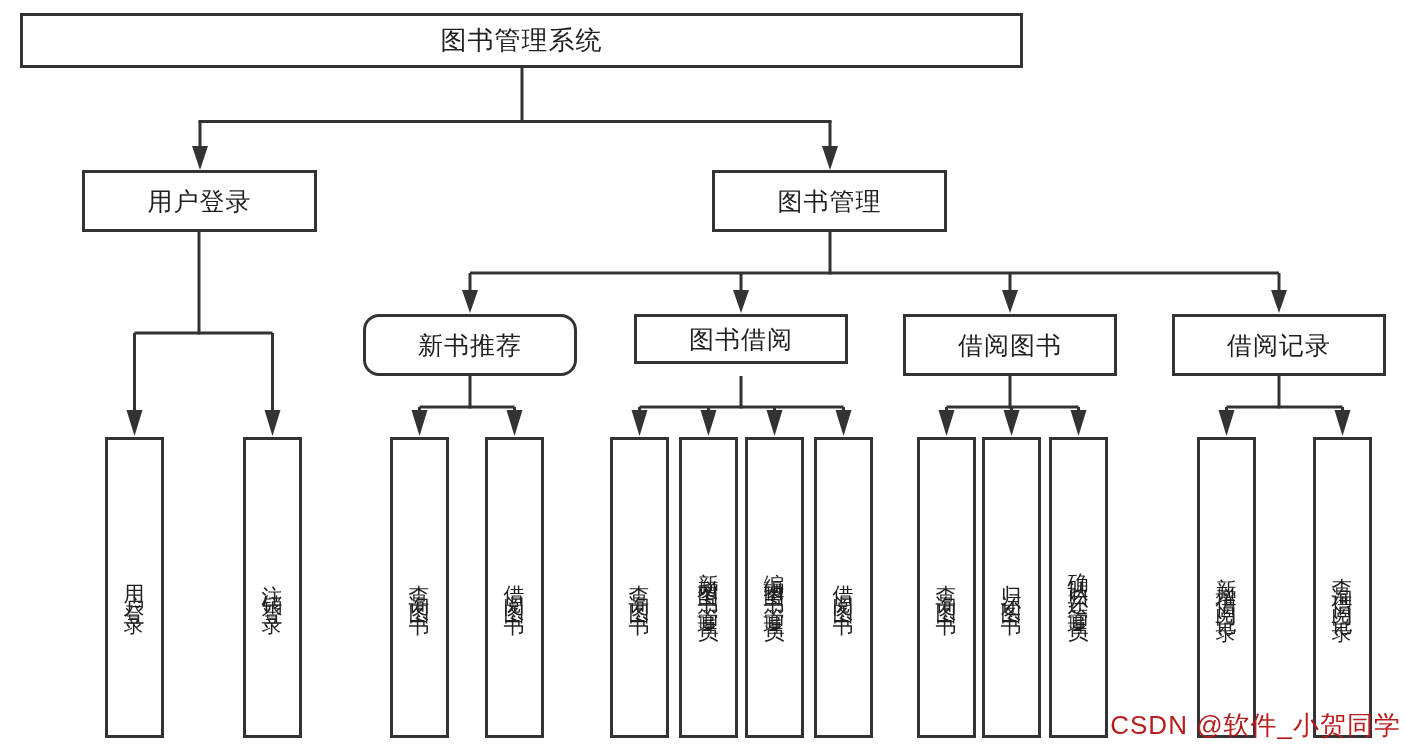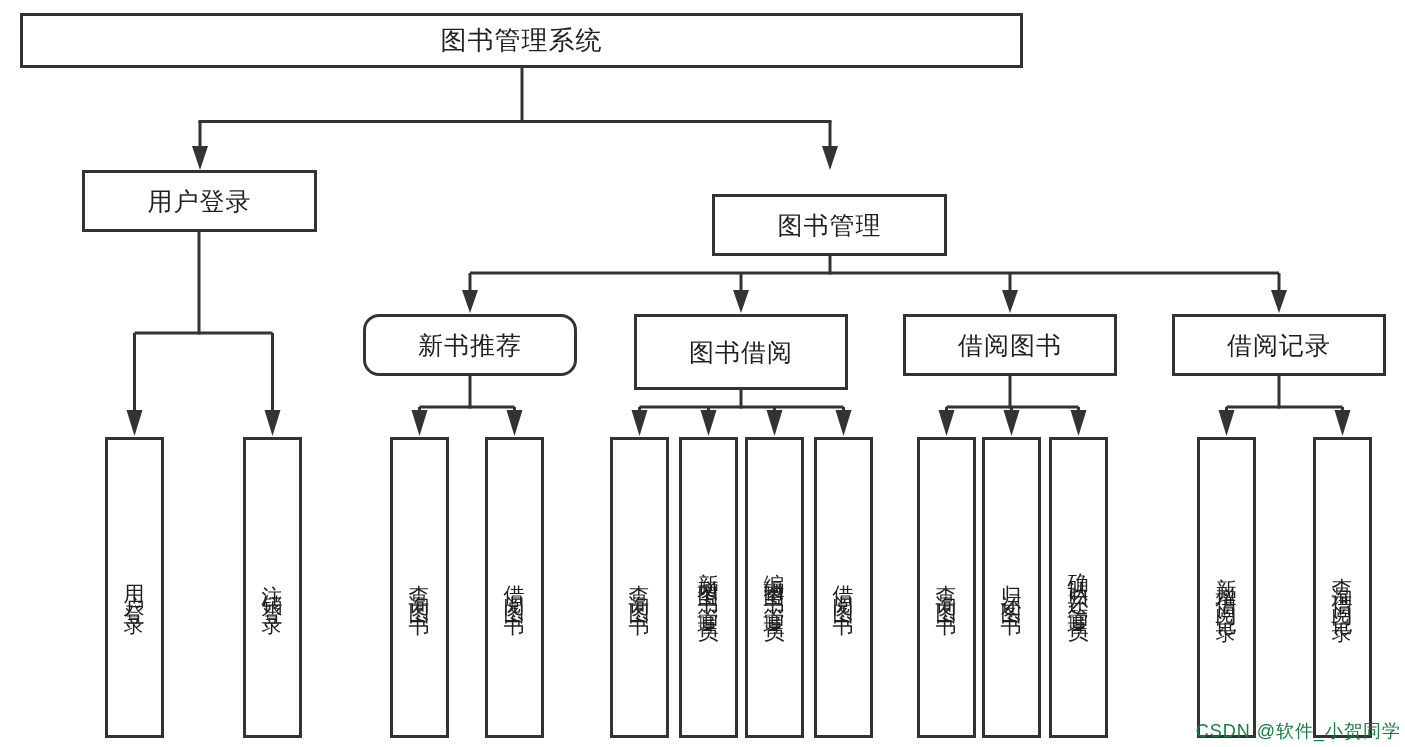--- a/index.html
+++ b/index.html
@@ -59,22 +59,22 @@
     font-size: 21px;
     line-height: 1;
   }
   .ls-short span { letter-spacing: 10px; }
   .ls-mid   span { letter-spacing: 9px; }
   .ls-long  span { letter-spacing: 7px; }
   .watermark {
     position: absolute;
     right: 4px;
     bottom: 4px;
-    font-size: 18px;
-    color: #15803d;
+    font-size: 26px;
+    color: #b91c1c;
     letter-spacing: 1px;
     z-index: 3;
     white-space: nowrap;
   }
 </style>
 </head>
 <body>
 
 <div class="canvas">
 
@@ -154,28 +154,28 @@
     </g>
   </svg>
 
   <div class="node root-node" style="left:20px; top:13px; width:1003px; height:55px;">
     <span>图书管理系统</span>
   </div>
 
   <div class="node h-node" style="left:82px; top:170px; width:235px; height:62px;">
     <span>用户登录</span>
   </div>
-  <div class="node h-node" style="left:712px; top:170px; width:235px; height:62px;margin-top:24px;">
+  <div class="node h-node" style="left:712px; top:170px; width:235px; height:62px;">
     <span>图书管理</span>
   </div>
 
   <div class="node h-node" style="left:363px; top:314px; width:214px; height:62px;border-radius:16px;">
     <span>新书推荐</span>
   </div>
-  <div class="node h-node" style="left:634px; top:314px; width:214px; height:76px;">
+  <div class="node h-node" style="left:634px; top:314px; width:214px; height:50px;">
     <span>图书借阅</span>
   </div>
   <div class="node h-node" style="left:903px; top:314px; width:214px; height:62px;">
     <span>借阅图书</span>
   </div>
   <div class="node h-node" style="left:1172px; top:314px; width:214px; height:62px;">
     <span>借阅记录</span>
   </div>
 
   <div class="node leaf ls-short" style="left:105px;">

